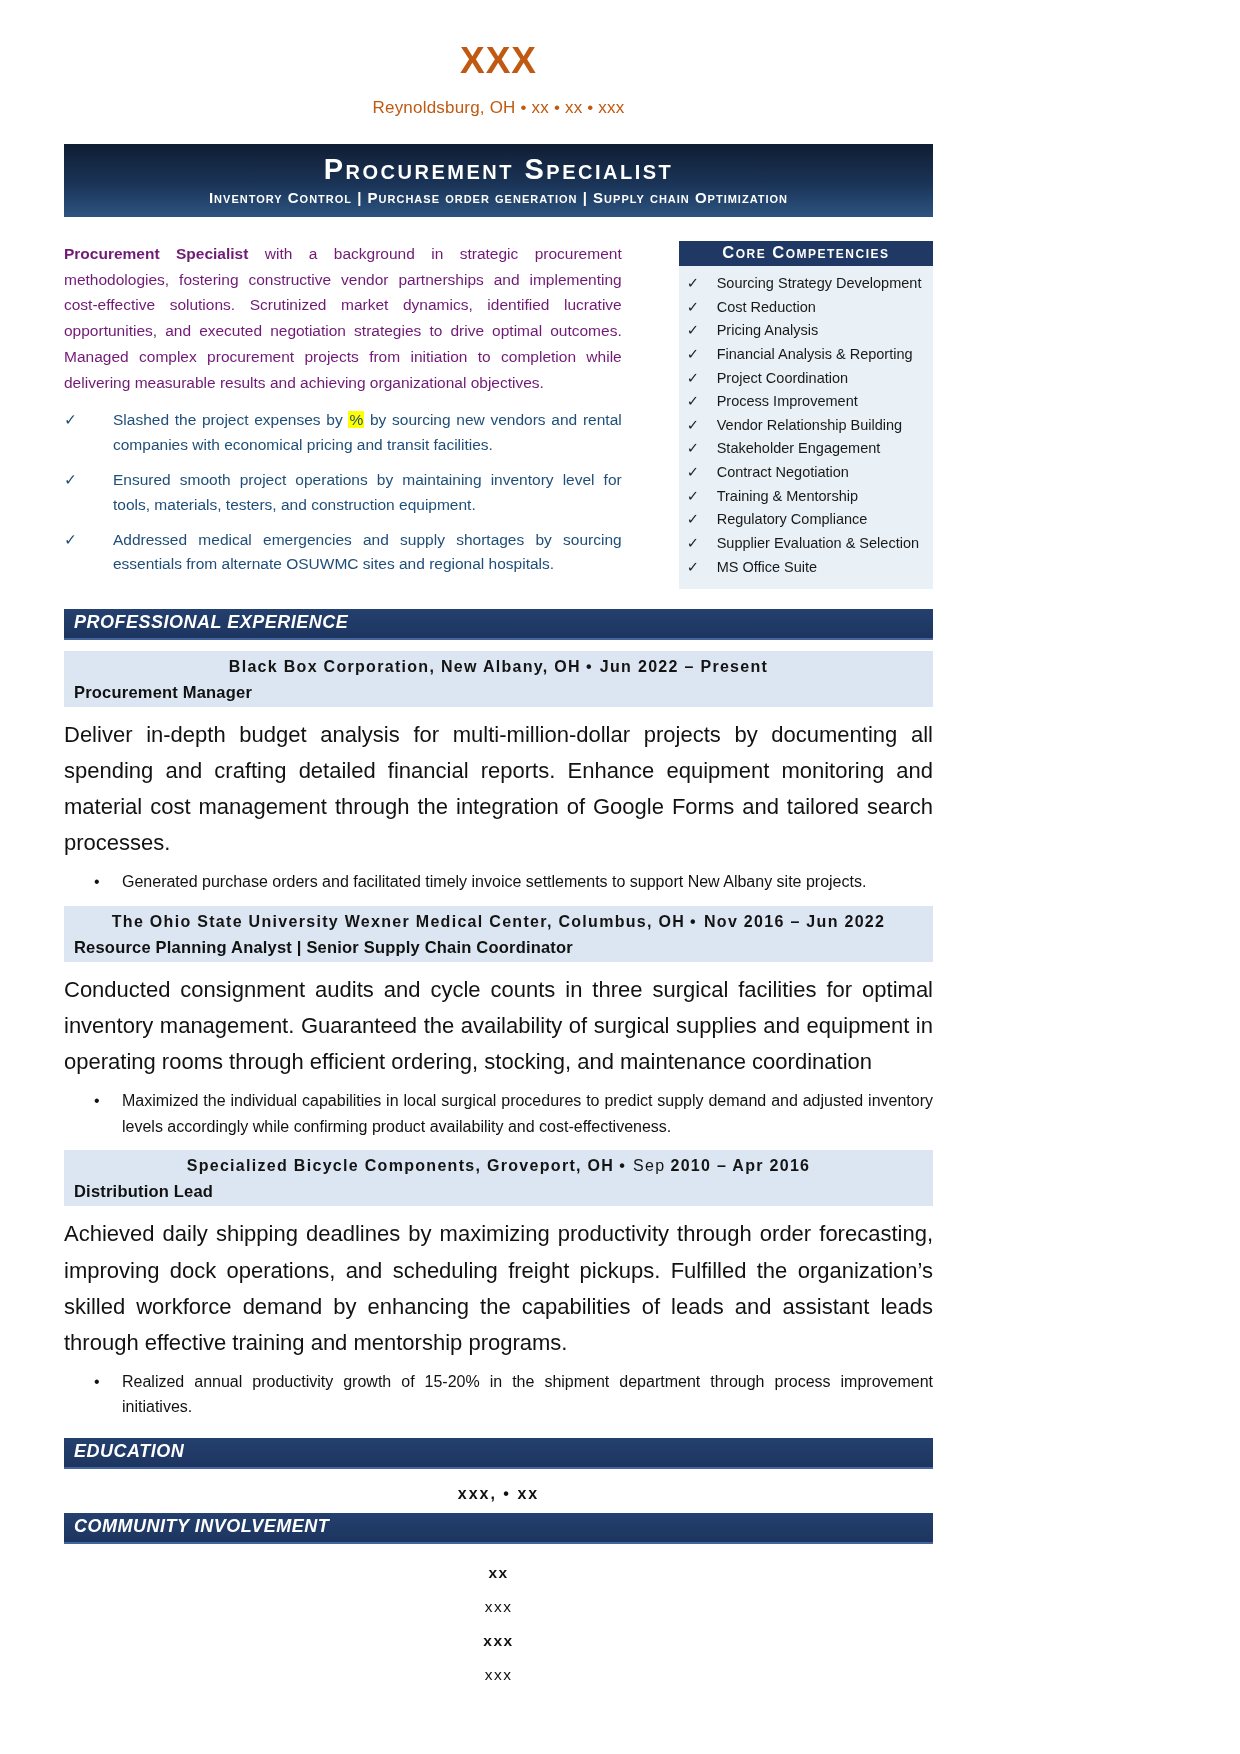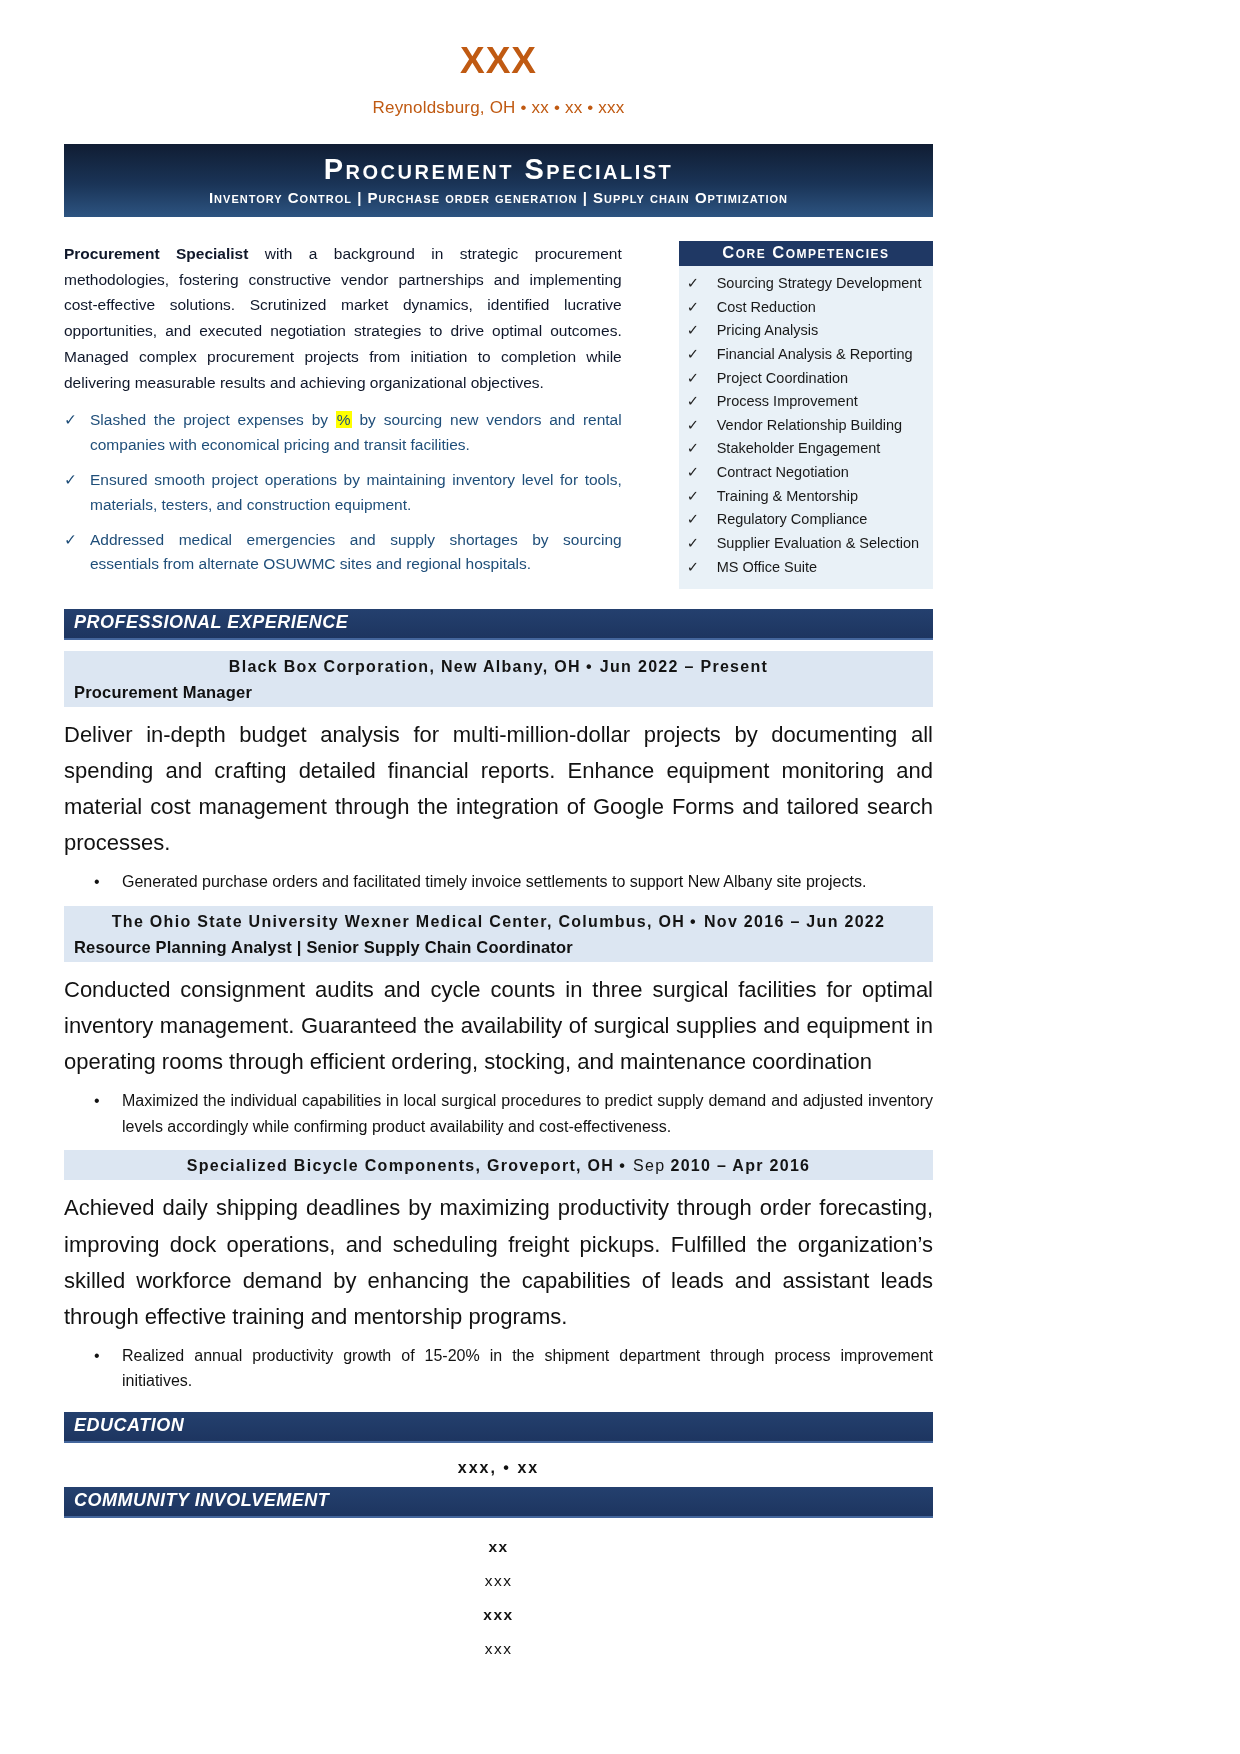--- a/index.html
+++ b/index.html
@@ -21,27 +21,27 @@
   .banner{margin-top:26px;background:linear-gradient(180deg,#101D33 0%,#1A3457 55%,#2D5481 100%);
           color:#fff;text-align:center;padding:9px 0 11px;}
   .banner-title{font-variant:small-caps;font-weight:bold;font-size:29px;letter-spacing:2.5px;}
   .banner-subtitle{font-variant:small-caps;font-weight:bold;font-size:15px;letter-spacing:1px;margin-top:3px;}
 
   
   .main{display:flex;margin-top:24px;}
   .left{width:636px;}
   .right{width:290px;margin-left:57px;}
 
-  .summary{font-size:15.5px;line-height:1.66;text-align:justify;color:#0f172a;margin:0;}
+  .summary{font-size:15.5px;line-height:1.66;text-align:justify;color:#701a75;margin:0;}
   .summary .lead{font-weight:bold;}
 
   .sbullets{list-style:none;margin:13px 0 0;padding:0;}
   .sbullet{display:flex;color:var(--bulletnavy);font-size:15.5px;line-height:1.6;margin-bottom:10px;}
   .scheck{flex:0 0 26px;}
-  .stext{flex:1;text-align:justify;}
+  .stext{flex:1;text-align:justify;margin-left:23px;}
   mark.hl{background:#FFFF00;color:inherit;padding:0 1px;}
 
   .comp-header{background:var(--navy);color:#fff;text-align:center;font-variant:small-caps;
                font-weight:bold;font-size:16.5px;letter-spacing:1.5px;padding:2px 0 4px;}
   .comp-list{list-style:none;margin:0;padding:6px 6px 10px 8px;background:var(--compbg);}
   .comp-item{display:flex;font-size:14.5px;line-height:1.63;color:#191919;}
   .comp-check{flex:0 0 30px;color:#222;}
 
   
   .section-bar{background:linear-gradient(180deg,#24406E,#1D3560);border-bottom:2px solid #44669C;
@@ -185,20 +185,21 @@
         <ul class="job-bullets">
           <li class="jbullet">
             <span class="jdot">•</span>
             <span class="jtext">Maximized the individual capabilities in local surgical procedures to predict supply demand and adjusted inventory levels accordingly while confirming product availability and cost-effectiveness.</span>
           </li>
         </ul>
       </section>
       <section class="job">
         <div class="job-band">
           <div class="job-company-line"><span class="job-company">Specialized Bicycle Components, Groveport, OH</span><span class="job-sep">•</span><span class="job-date-light">Sep</span><span class="job-date">2010 – Apr 2016</span></div>
+          <div class="job-title">Distribution Lead</div>
         </div>
         <p class="job-desc">Achieved daily shipping deadlines by maximizing productivity through order forecasting, improving dock operations, and scheduling freight pickups. Fulfilled the organization’s skilled workforce demand by enhancing the capabilities of leads and assistant leads through effective training and mentorship programs.</p>
         <ul class="job-bullets">
           <li class="jbullet">
             <span class="jdot">•</span>
             <span class="jtext">Realized annual productivity growth of 15-20% in the shipment department through process improvement initiatives.</span>
           </li>
         </ul>
       </section>
     </div>

